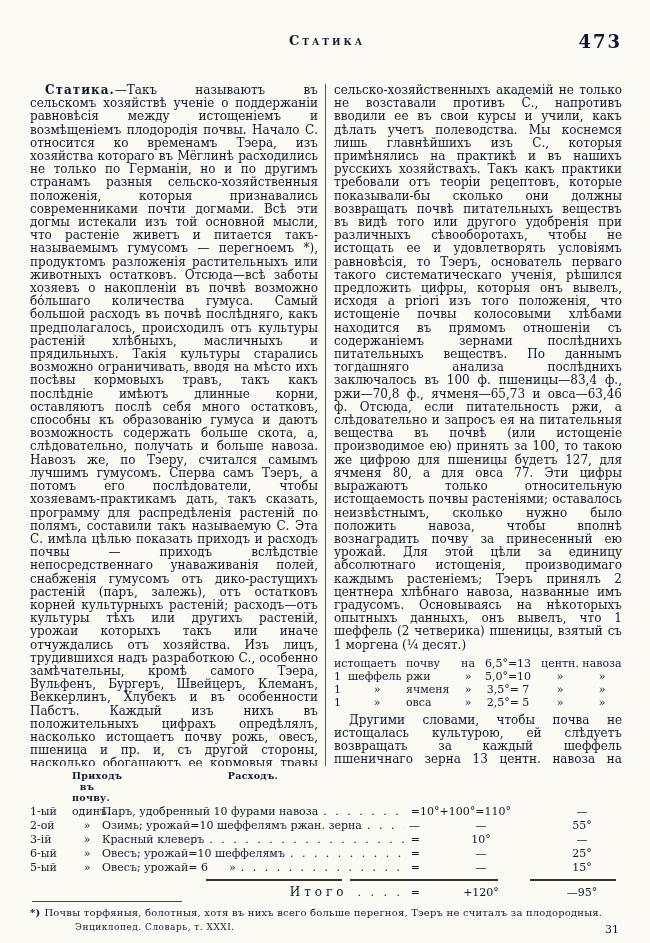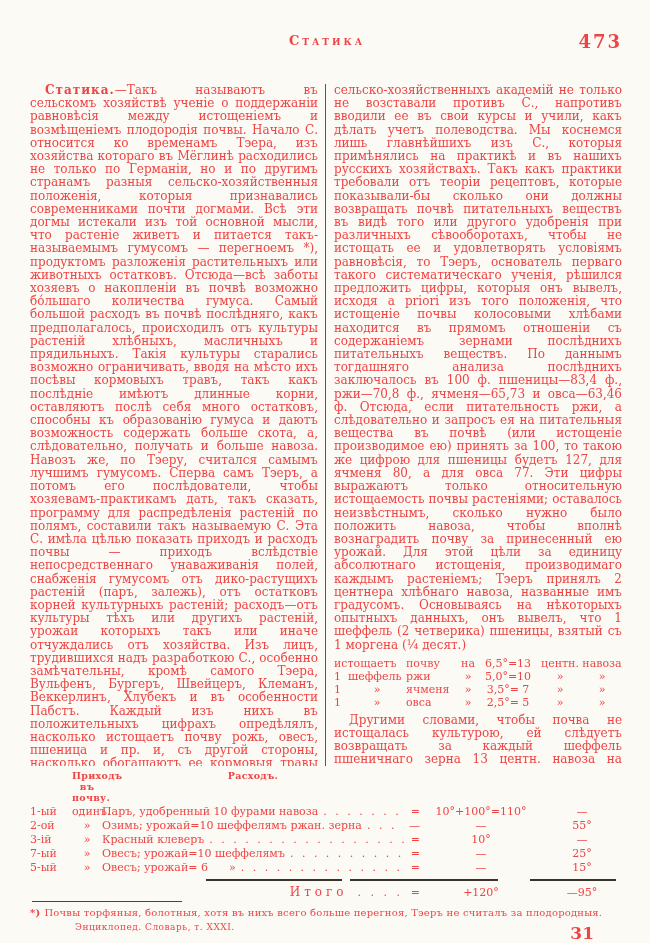--- a/index.html
+++ b/index.html
@@ -1,18 +1,18 @@
 <!DOCTYPE html>
 <html><head>
 <meta charset="utf-8">
 <style>
   html,body { margin:0; padding:0; }
   .page {
     position:relative; width:650px; height:943px;
-    background:#fbfaf5; color:#ef4444; overflow:hidden;
+    background:#fbfaf5; color:#0f172a; overflow:hidden;
     font-family:"DejaVu Serif","Liberation Serif",serif;
   }
   
   .running-head { position:absolute; top:33px; left:30px; right:26px; height:18px; }
   .rh-title {
     position:absolute; left:0; right:0; text-align:center;
     font-variant:small-caps; font-weight:bold; font-size:13px; letter-spacing:3px;
   }
   .rh-num { position:absolute; right:2px; top:-2px; font-weight:bold; font-size:18px; letter-spacing:2px; }
 
@@ -43,38 +43,38 @@
   .m-title { grid-column:1 / 4; padding-left:62px; font-size:12px; letter-spacing:4px; word-spacing:9px; }
   .m-colhead { font-weight:bold; font-size:9.5px; text-align:center; letter-spacing:0.3px; }
   .m-row { margin-top:1px; }
   .m-yr { white-space:nowrap; }
   .m-mark { text-align:center; }
   .m-desc { display:flex; overflow:hidden; align-items:center; }
   .m-desc-text { white-space:pre; }
   .m-dots { flex:1; overflow:hidden; white-space:nowrap; word-spacing:5px; margin-left:5px; }
   .m-eq { text-align:right; white-space:nowrap; }
   .m-prihod { text-align:center; white-space:nowrap; }
-  .m-prihod.left { text-align:center; }
+  .m-prihod.left { text-align:left; }
   .m-rashod { text-align:center; white-space:nowrap; }
   .rules { position:relative; height:4px; margin-top:4px; }
   .rule-seg { position:absolute; top:1px; height:2px; background:#37332d; }
   .rs1 { left:176px; width:136px; }
   .rs2 { left:320px; width:148px; }
   .rs3 { left:500px; width:86px; }
   .m-total { margin-top:3px; }
   .m-total-label { display:flex; justify-content:flex-end; align-items:baseline; letter-spacing:4px; font-size:12px; }
   .m-total-dots { letter-spacing:0; font-size:11px; word-spacing:6px; margin:0 4px 0 10px; }
 
   
   .footnote-rule { position:absolute; top:901px; left:32px; width:150px; height:1px; background:#4a453e; }
   .footnote { position:absolute; top:907px; left:30px; right:28px; font-size:10px; letter-spacing:0.2px; white-space:nowrap; overflow:hidden; }
   .fn-marker { font-weight:bold; margin-right:4px; }
   .imprint-row { position:absolute; top:922px; left:30px; right:28px; }
   .imprint { position:absolute; left:45px; font-size:9px; letter-spacing:0.5px; }
-  .signature { position:absolute; right:28px; top:1px; font-size:17px;font-weight:bold; }
+  .signature { position:absolute; right:3px; top:1px; font-size:11px; }
 </style>
 </head>
 <body>
 
 <div class="page">
 
   <div class="running-head">
     <span class="rh-title">Статика</span>
     <span class="rh-num">473</span>
   </div>
@@ -166,21 +166,21 @@
       <span class="m-desc">
           <span class="m-desc-text">Красный клеверъ</span>
           <span class="m-dots">. . . . . . . . . . . . . . . . . . . . . . . . . . . . . . . . . .</span>
         </span>
       <span class="m-eq">=</span>
       <span class="m-prihod">10°</span>
       <span class="m-rashod">—</span>
     </div>
 
     <div class="m-grid m-row">
-      <span class="m-yr">7-ый</span>
+      <span class="m-yr">6-ый</span>
       <span class="m-mark">»</span>
       <span class="m-desc">
           <span class="m-desc-text">Овесъ; урожай=10 шеффелямъ</span>
           <span class="m-dots">. . . . . . . . . . . . . . . . . . . . . . . . . . . . . . . . . .</span>
         </span>
       <span class="m-eq">=</span>
       <span class="m-prihod">—</span>
       <span class="m-rashod">25°</span>
     </div>
 

